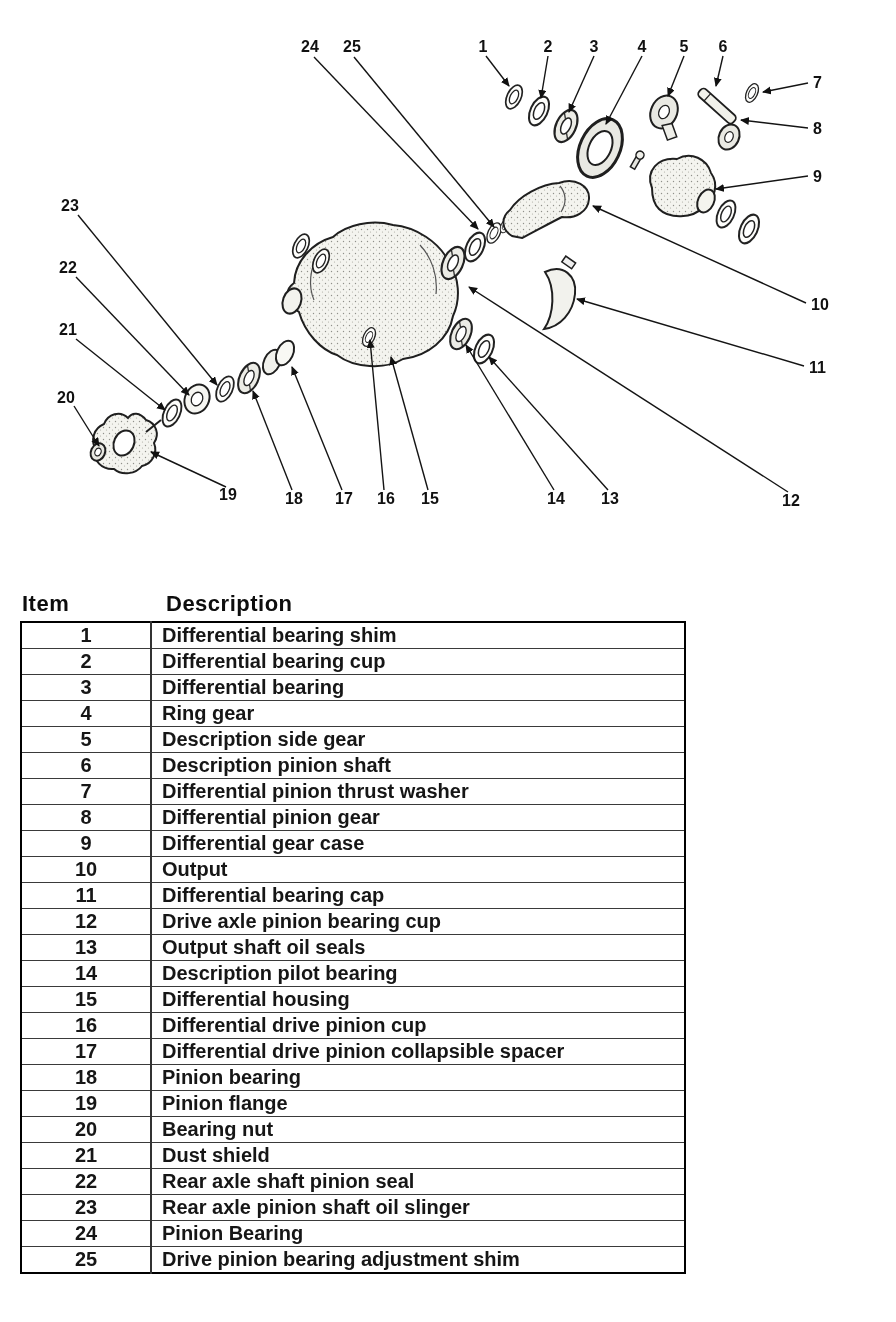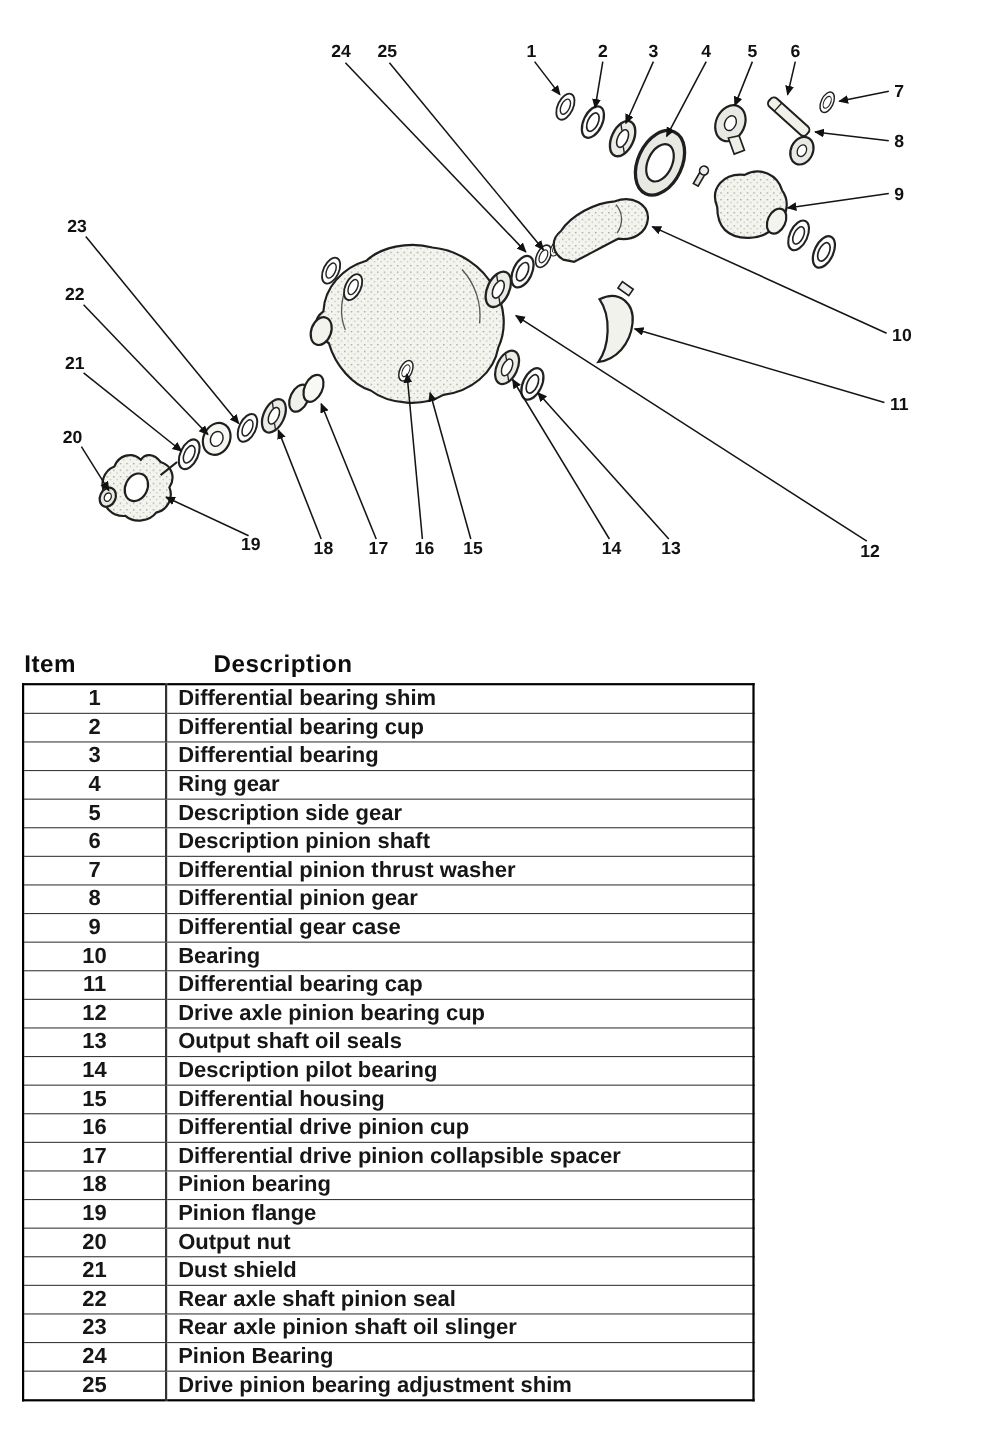--- a/index.html
+++ b/index.html
@@ -3,21 +3,21 @@
 <meta charset="utf-8">
 <style>
   html,body{margin:0;padding:0;}
   body{
     width:896px;height:1322px;background:#ffffff;position:relative;
     font-family:"Liberation Sans",sans-serif;color:#111;
   }
   .diagram-wrap{position:absolute;left:0;top:0;width:896px;height:560px;}
   .table-header{
     position:absolute;left:22px;top:591px;display:flex;
-    font-size:22px;font-weight:bold;color:#0d0d0d;letter-spacing:0.5px;gap:28px;
+    font-size:22px;font-weight:bold;color:#0d0d0d;letter-spacing:0.5px;
   }
   .th-item{width:144px;}
   table.parts{
     position:absolute;left:20px;top:621px;width:666px;
     border-collapse:collapse;border:2px solid #000;table-layout:fixed;
     background:#fff;
   }
   .parts td{
     height:25px;padding:0;font-size:20px;font-weight:bold;color:#161616;
     border-bottom:1px solid #3a3a3a;border-top:1px dotted #9b9b9b;
@@ -232,21 +232,21 @@
       <tr>
     <td class="item">8</td>
     <td class="desc">Differential pinion gear</td>
   </tr>
       <tr>
     <td class="item">9</td>
     <td class="desc">Differential gear case</td>
   </tr>
       <tr>
     <td class="item">10</td>
-    <td class="desc">Bearing</td>
+    <td class="desc">Output</td>
   </tr>
       <tr>
     <td class="item">11</td>
     <td class="desc">Differential bearing cap</td>
   </tr>
       <tr>
     <td class="item">12</td>
     <td class="desc">Drive axle pinion bearing cup</td>
   </tr>
       <tr>
@@ -272,21 +272,21 @@
       <tr>
     <td class="item">18</td>
     <td class="desc">Pinion bearing</td>
   </tr>
       <tr>
     <td class="item">19</td>
     <td class="desc">Pinion flange</td>
   </tr>
       <tr>
     <td class="item">20</td>
-    <td class="desc">Output nut</td>
+    <td class="desc">Bearing nut</td>
   </tr>
       <tr>
     <td class="item">21</td>
     <td class="desc">Dust shield</td>
   </tr>
       <tr>
     <td class="item">22</td>
     <td class="desc">Rear axle shaft pinion seal</td>
   </tr>
       <tr>

